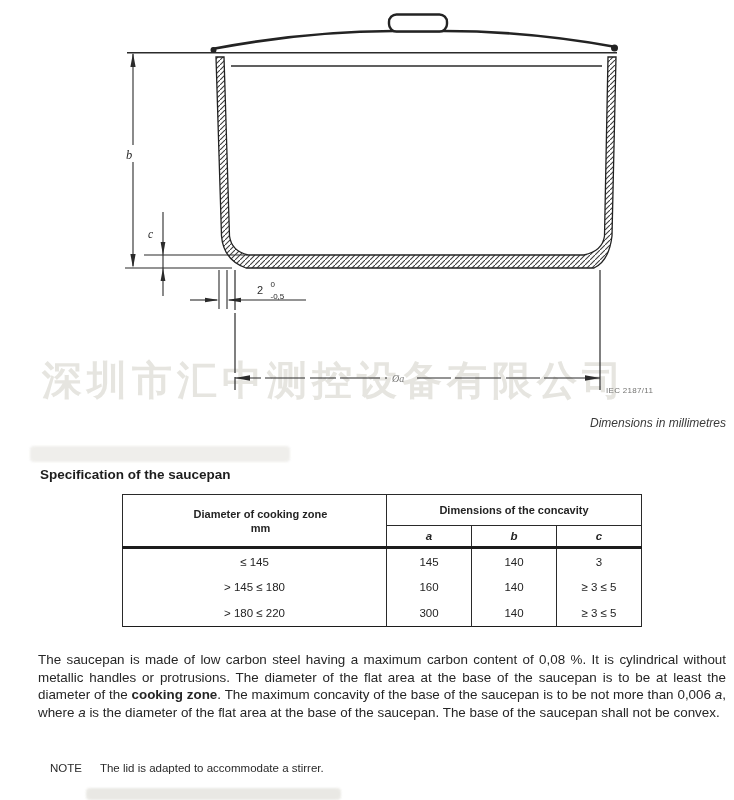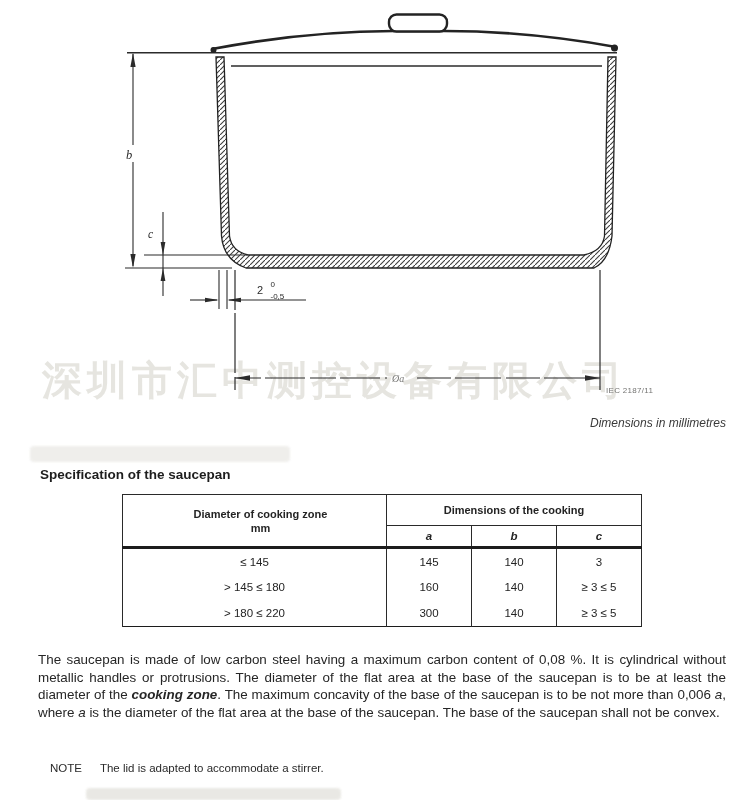--- a/index.html
+++ b/index.html
@@ -37,21 +37,21 @@
   #spec-table .th-zone{border-bottom:3px solid #1c1c1c;line-height:14px;height:51px;padding-left:12px;}
   #spec-table .th-group{height:29px;}
   #spec-table .th-sub{height:20px;border-bottom:3px solid #1c1c1c;font-style:italic;font-size:11.5px;}
   #spec-table tbody td{border-top:none;border-bottom:none;height:25.5px;}
   #spec-table tbody tr:first-child td{border-top:none;}
   
   #spec-paragraph{
     position:absolute;left:38px;top:651px;width:688px;z-index:3;
     font-size:13.4px;line-height:17.6px;color:#262626;text-align:justify;
   }
-  #spec-paragraph .b{font-weight:bold;font-style:italic;}
+  #spec-paragraph .b{font-weight:bold;}
   #spec-paragraph .i{font-style:italic;}
   
   #note-line{position:absolute;left:38px;top:762px;font-size:11.5px;color:#2a2a2a;z-index:3;padding-left:12px;}
   #note-line .note-label{display:inline-block;margin-right:18px;}
   
   text{font-family:"Liberation Sans",sans-serif;}
   .dim-letter{font-family:"Liberation Serif",serif;font-style:italic;}
 </style>
 </head>
 <body>
@@ -134,21 +134,21 @@
         <col style="width:85px">
         <col style="width:85px">
         <col style="width:85px">
     </colgroup>
     <thead>
       <tr>
         <th class="th-zone" rowspan="2">
           <span>Diameter of cooking zone</span><br>
           <span>mm</span>
         </th>
-        <th class="th-group" colspan="3">Dimensions of the cooking</th>
+        <th class="th-group" colspan="3">Dimensions of the concavity</th>
       </tr>
       <tr>
         <th class="th-sub">a</th>
         <th class="th-sub">b</th>
         <th class="th-sub">c</th>
       </tr>
     </thead>
     <tbody>
         <tr>
           <td>≤ 145</td>

